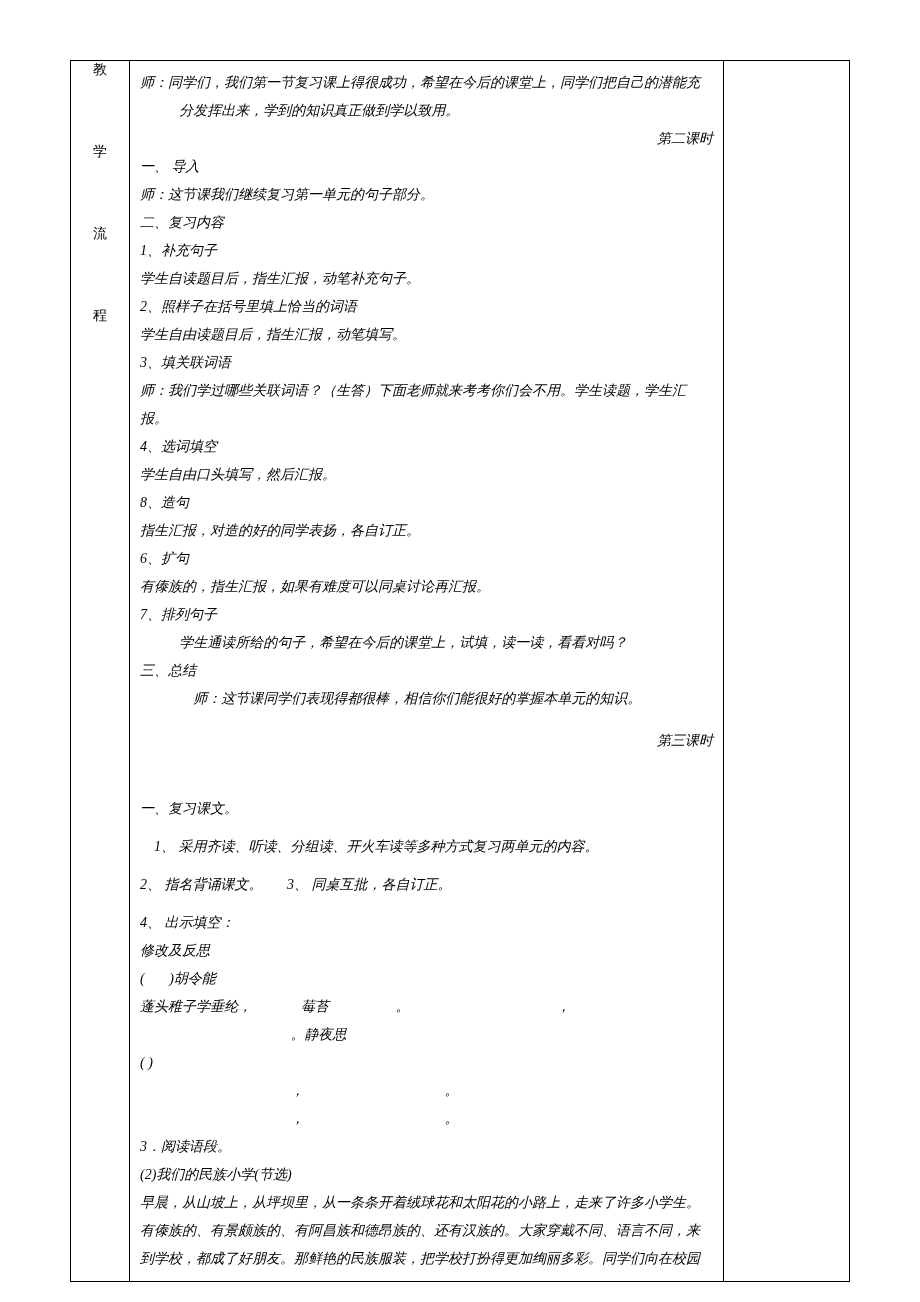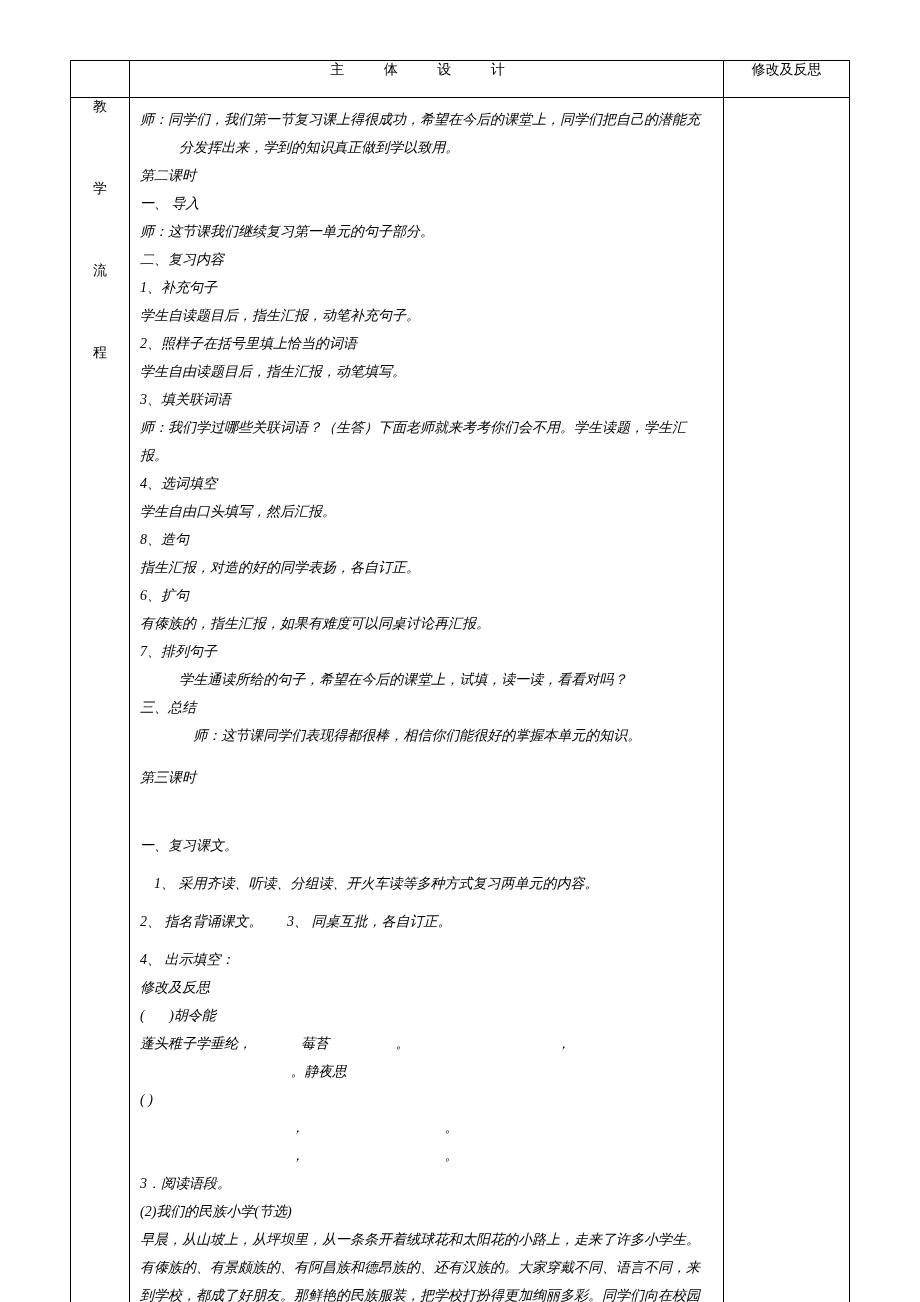--- a/index.html
+++ b/index.html
@@ -48,33 +48,28 @@
     margin-bottom: 64px;
   }
   .content {
     padding: 8px 10px 8px 10px;
     line-height: 2.0;
   }
   .content p {
     margin: 0;
     font-style: italic;
   }
-  .center { text-align: left; }
+  .center { text-align: right; }
 </style>
 </head>
 <body>
 
 <div class="page">
 <table class="outer">
   <tbody>
-        <tr class="header-row">
-    <td class="col-left"></td>
-    <td><span class="header-title">主   体   设   计</span></td>
-    <td class="col-right"><span>修改及反思</span></td>
-  </tr>
   <tr>
     <td class="col-left vcell">
       <span>教</span>
       <span>学</span>
       <span>流</span>
       <span>程</span>
     </td>
     <td>
       <div class="content">
 

